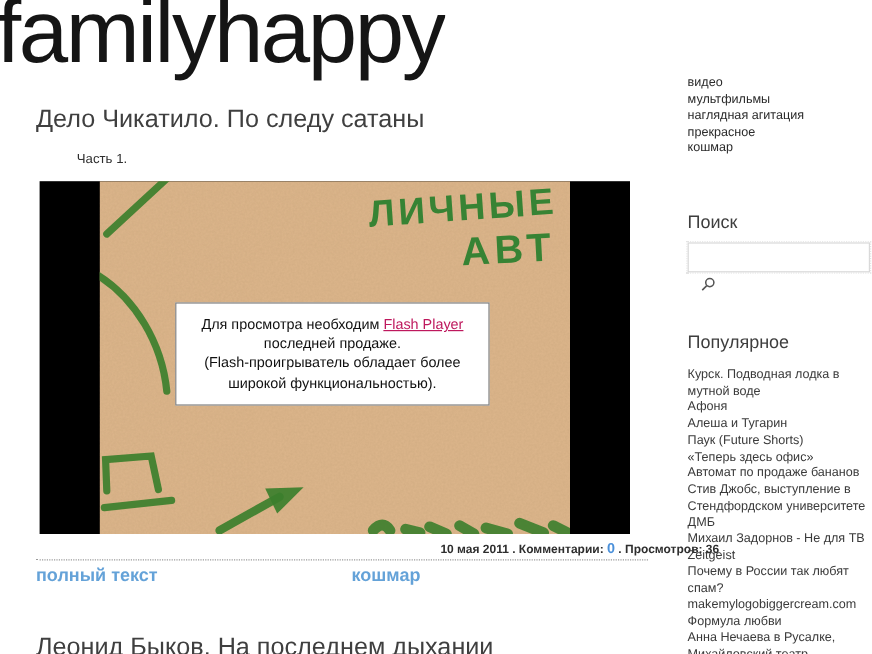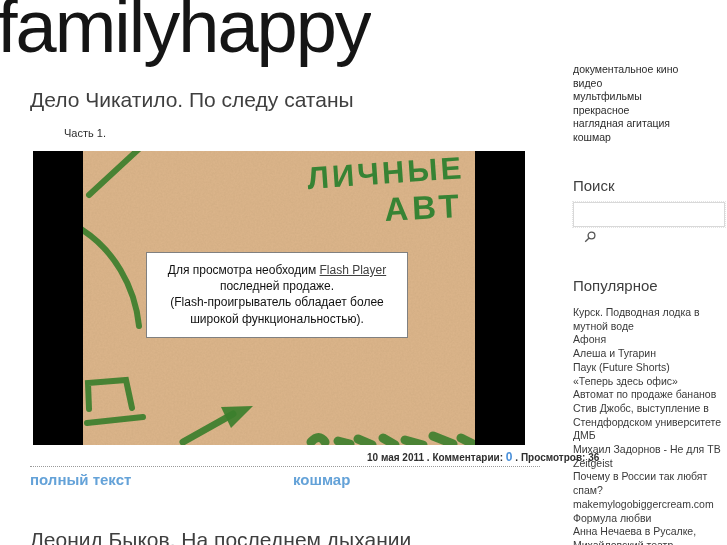--- a/index.html
+++ b/index.html
@@ -13,21 +13,21 @@
 
   
   .post-title { position:absolute; left:30px; top:88px; font-size:21px; font-weight:400; color:#3f3f3f; text-decoration:none; }
   .post-part { position:absolute; left:33px; top:127px; font-size:11px; color:#2e2e2e;margin-left:31px; }
 
   .video { position:absolute; left:33px; top:151px; width:492px; height:294px; background:#000; display:flex; justify-content:center; }
   .video svg { display:block; }
 
   .flash-box { position:absolute; left:113px; top:101px; width:262px; background:#fff; border:1px solid #808080;
                padding:9px 6px 10px 6px; text-align:center; font-size:12px; line-height:1.35; color:#111; }
-  .flash-box a { color:#404040; text-decoration:underline; }
+  .flash-box a { color:#be185d; text-decoration:underline; }
   .flash-box .h5 { display:inline-block; margin-top:16px; }
 
   .post-sep { position:absolute; left:30px; top:466px; width:510px; border-top:1px dotted #9a9a9a; }
 
   .link-blue { color:#64a2d8; text-decoration:none; font-weight:bold; font-size:15px; }
   .full-text { position:absolute; left:30px; top:471px; }
   .cat-link  { position:absolute; left:293px; top:471px; }
 
   .post-meta { position:absolute; left:367px; top:450px; font-size:10px; font-weight:bold; color:#2e2e2e; white-space:nowrap; }
   .post-meta .cnt { color:#4a90da; font-size:12px; }
@@ -106,25 +106,24 @@
   <a class="link-blue cat-link" href="#">кошмар</a>
 
   <div class="post-meta">
     <span>10 мая 2011</span><span> . </span><span>Комментарии: </span><span class="cnt">0</span><span> . </span><span>Просмотров: </span><span>36</span>
   </div>
 
   <a class="next-title" href="#">Леонид Быков. На последнем дыхании</a>
 
   <nav class="side-cats">
 
-  <a href="#">документальное кино</a>
       <a href="#">видео</a>
       <a href="#">мультфильмы</a>
+      <a href="#">наглядная агитация</a>
       <a href="#">прекрасное</a>
-      <a href="#">наглядная агитация</a>
       <a href="#">кошмар</a>
     </nav>
 
   <h2 class="side-h h-search">Поиск</h2>
   <input class="search-input" type="text" value="" style="">
   <button class="search-btn">
     <svg width="14" height="14" viewBox="0 0 14 14">
       <circle cx="8.5" cy="5.5" r="3.4" fill="none" stroke="#555" stroke-width="1.3"></circle>
       <line x1="5.8" y1="8.2" x2="2.2" y2="11.8" stroke="#555" stroke-width="1.3"></line>
     </svg>

